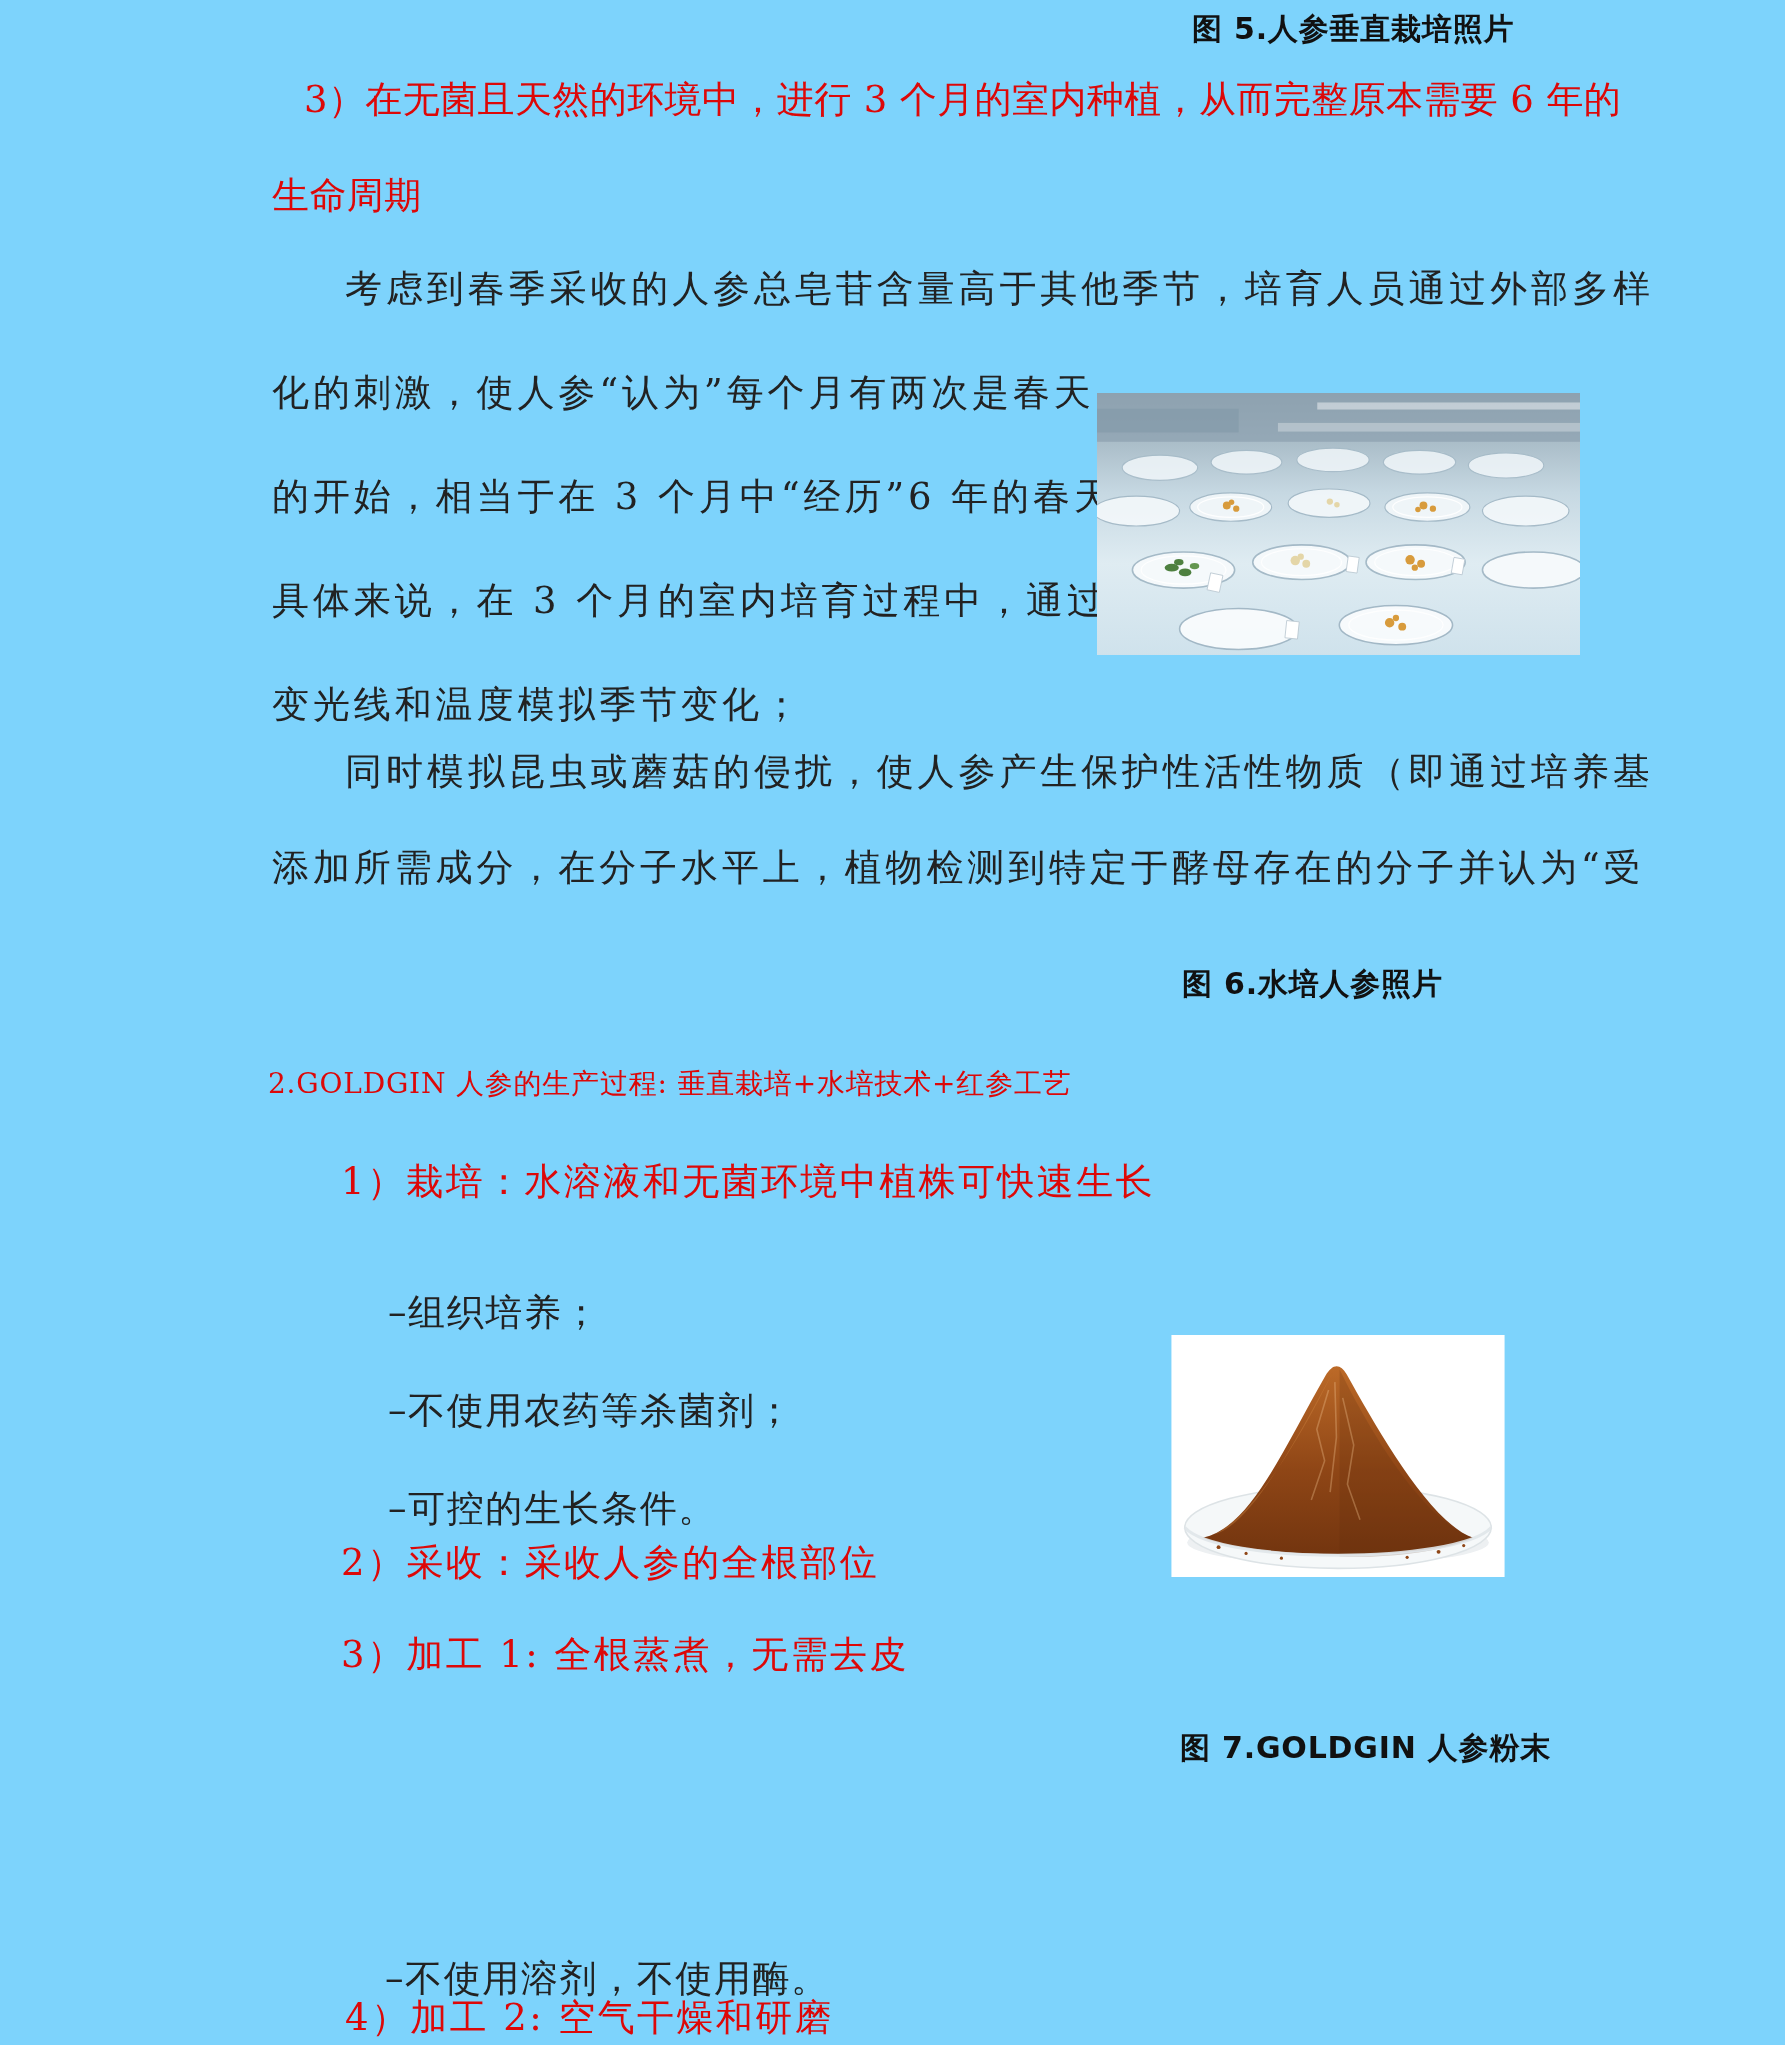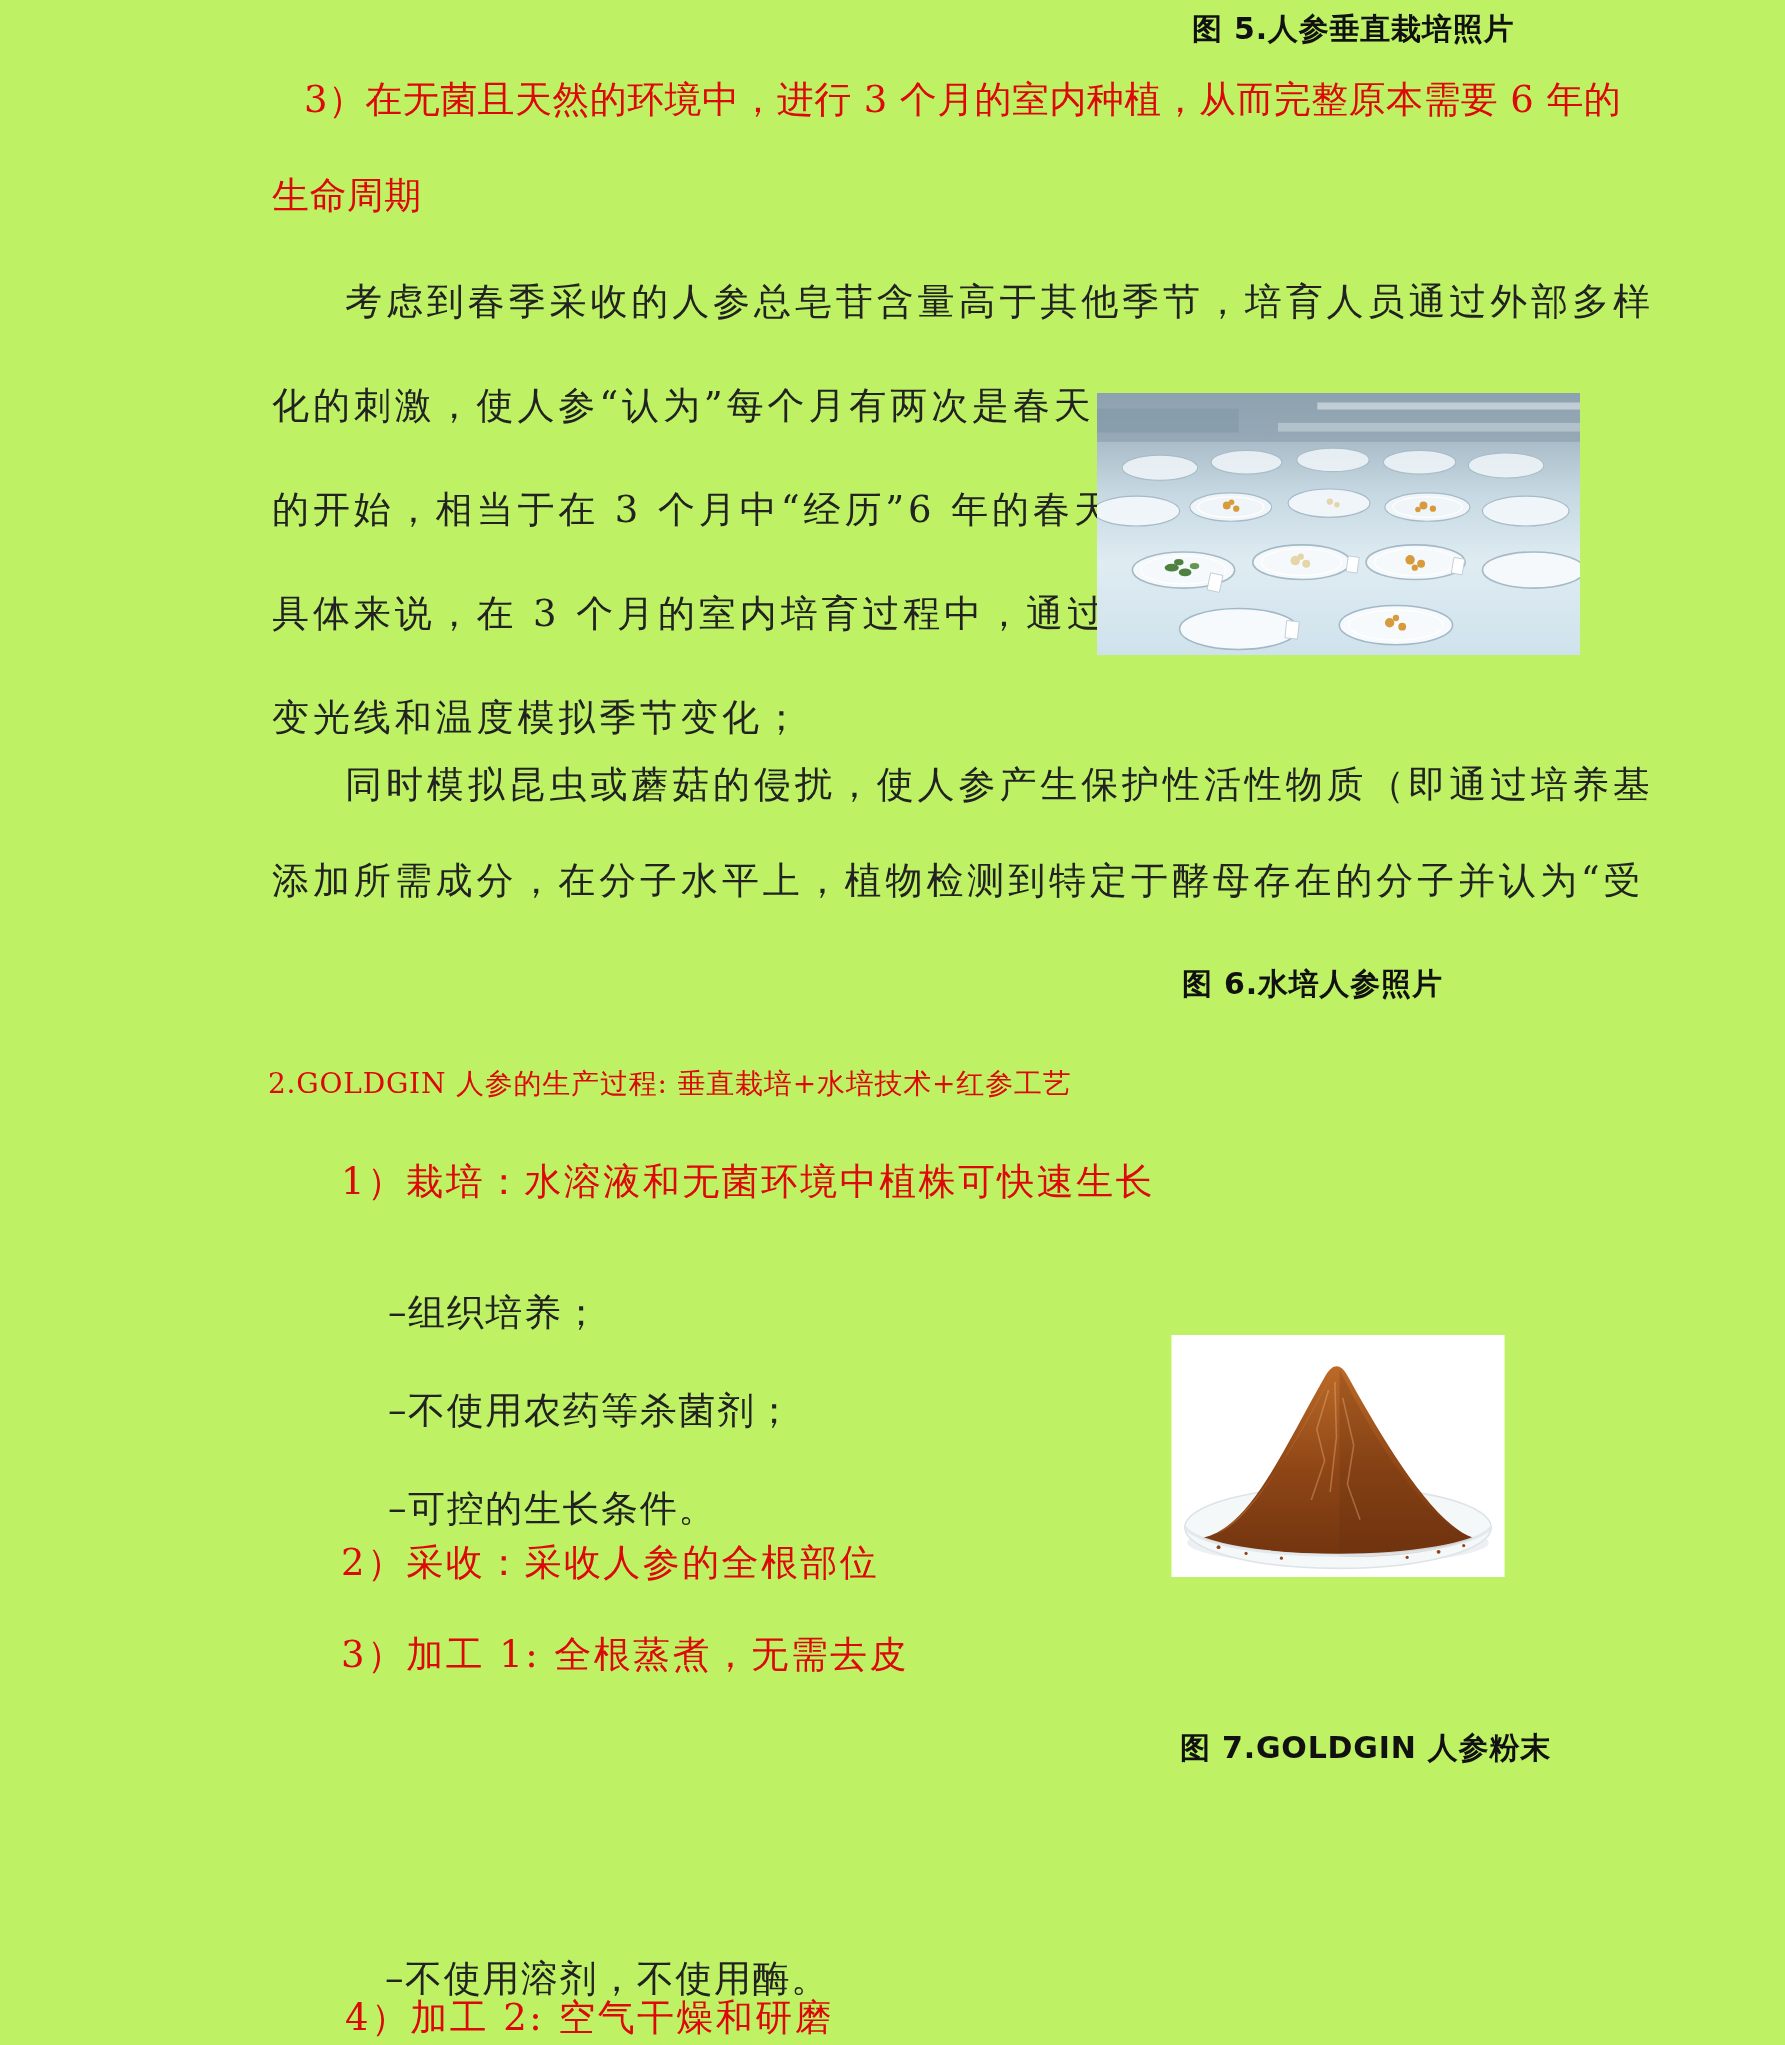--- a/index.html
+++ b/index.html
@@ -1,36 +1,36 @@
 <!DOCTYPE html>
 <html style="--red: #dd0808; --ink: #222222; --caption: #111111;font-size:12.6px"><head>
 <meta charset="utf-8">
 <style>
   html,body{margin:0;padding:0;background:#ffffff;}
   .page{
     position:relative;
     width:1785px;
     height:2046px;
-    background:#bef264;
+    background:#7dd3fc;
     overflow:hidden;
     font-family:"DejaVu Serif", serif;
   }
   .t{position:absolute;white-space:nowrap;line-height:1.15;}
   .cap{
     position:absolute;white-space:nowrap;
     font-family:"DejaVu Sans", sans-serif;
     font-weight:bold;
     font-size:30px;
     color:var(--caption, #111111);
     letter-spacing:0.8px;
   }
   .red{color:var(--red, #dd0808);font-size:37px;letter-spacing:0.4px;}
   .red-h2{color:var(--red, #dd0808);font-size:28px;letter-spacing:0.8px;font-weight:500;}
   .red-sub{color:var(--red, #dd0808);font-size:37px;letter-spacing:2.4px;}
-  .body{color:var(--ink, #222222);font-size:37px;letter-spacing:3.9px;margin-top:13px;}
+  .body{color:var(--ink, #222222);font-size:37px;letter-spacing:3.9px;}
   .item{color:var(--ink, #222222);font-size:37px;letter-spacing:1.6px;margin-top:40px;}
   figure{margin:0;padding:0;position:absolute;}
   svg{display:block;}
 </style>
 </head>
 <body>
 
 <div class="page">
 
   <div class="cap" style="left:1192px;top:9.4px">图 5.人参垂直栽培照片</div>

